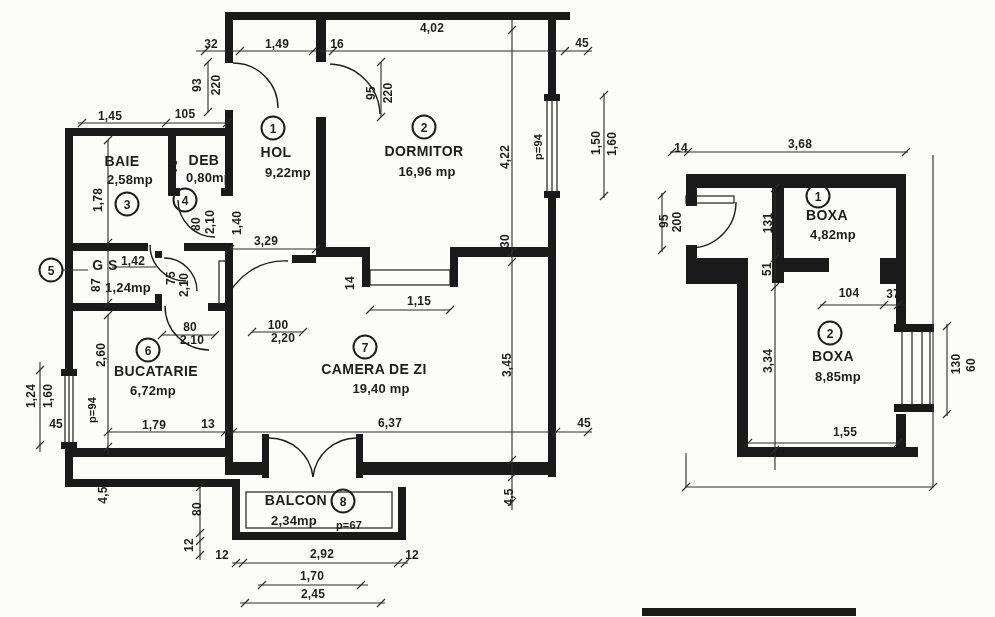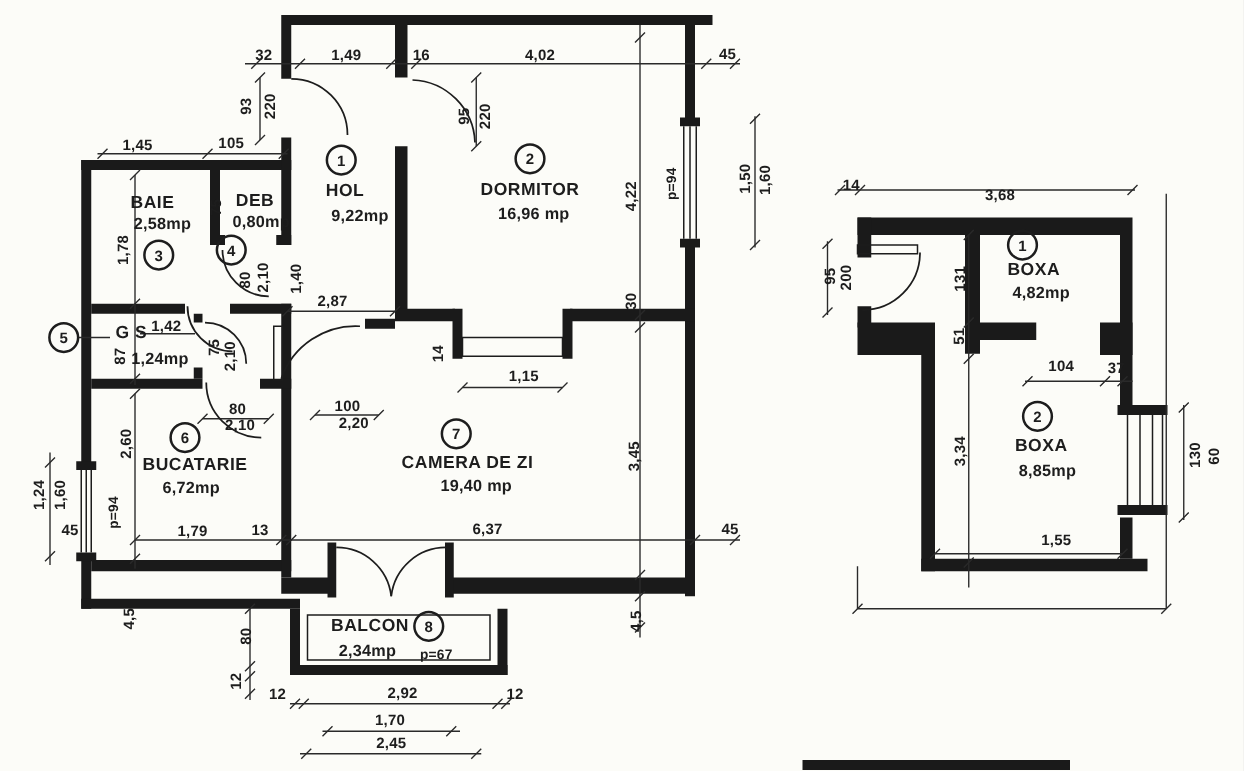--- a/index.html
+++ b/index.html
@@ -158,35 +158,35 @@
   <span class="lbl nm" style="left:374px;top:369px">CAMERA DE ZI</span>
   <span class="lbl ar" style="left:381px;top:388px">19,40 mp</span>
 
   <span class="lbl nm" style="left:296px;top:500px">BALCON</span>
   <span class="circ" style="left:343px;top:501px">8</span>
   <span class="lbl ar" style="left:294px;top:520px">2,34mp</span>
 
   <span class="lbl" style="left:211px;top:44px">32</span>
   <span class="lbl" style="left:277px;top:44px">1,49</span>
   <span class="lbl" style="left:337px;top:44px">16</span>
-  <span class="lbl" style="left:432px;top:44px">4,02</span>
+  <span class="lbl" style="left:432px;top:28px">4,02</span>
   <span class="lbl" style="left:582px;top:43px">45</span>
   <span class="lbl" style="left:110px;top:116px">1,45</span>
   <span class="lbl" style="left:185px;top:114px">105</span>
   <span class="lbl rot" style="left:197px;top:85px">93</span>
   <span class="lbl rot" style="left:216px;top:85px">220</span>
   <span class="lbl rot" style="left:371px;top:93px">95</span>
   <span class="lbl rot" style="left:388px;top:93px">220</span>
   <span class="lbl rot" style="left:98px;top:200px">1,78</span>
   <span class="lbl rot" style="left:96px;top:285px">87</span>
   <span class="lbl rot" style="left:173px;top:166px">75</span>
   <span class="lbl rot" style="left:196px;top:224px">80</span>
   <span class="lbl rot" style="left:210px;top:222px">2,10</span>
   <span class="lbl rot" style="left:237px;top:223px">1,40</span>
-  <span class="lbl" style="left:266px;top:241px">2,87</span>
+  <span class="lbl" style="left:266px;top:241px">3,29</span>
   <span class="lbl rot" style="left:171px;top:278px">75</span>
   <span class="lbl rot" style="left:184px;top:285px">2,10</span>
   <span class="lbl" style="left:133px;top:261px">1,42</span>
   <span class="lbl" style="left:190px;top:327px">80</span>
   <span class="lbl" style="left:192px;top:340px">2,10</span>
   <span class="lbl" style="left:278px;top:325px">100</span>
   <span class="lbl" style="left:283px;top:338px">2,20</span>
   <span class="lbl rot" style="left:350px;top:283px">14</span>
   <span class="lbl" style="left:419px;top:301px">1,15</span>
   <span class="lbl rot" style="left:101px;top:355px">2,60</span>
@@ -216,21 +216,21 @@
   <span class="lbl sm" style="left:349px;top:525px">p=67</span>
 
   <span class="circ" style="left:818px;top:196px">1</span>
   <span class="lbl nm" style="left:827px;top:215px">BOXA</span>
   <span class="lbl ar" style="left:833px;top:234px">4,82mp</span>
   <span class="circ" style="left:830px;top:333px">2</span>
   <span class="lbl nm" style="left:833px;top:356px">BOXA</span>
   <span class="lbl ar" style="left:838px;top:376px">8,85mp</span>
 
   <span class="lbl" style="left:681px;top:148px">14</span>
-  <span class="lbl" style="left:800px;top:156px">3,68</span>
+  <span class="lbl" style="left:800px;top:144px">3,68</span>
   <span class="lbl rot" style="left:664px;top:221px">95</span>
   <span class="lbl rot" style="left:677px;top:222px">200</span>
   <span class="lbl rot" style="left:768px;top:223px">131</span>
   <span class="lbl rot" style="left:767px;top:269px">51</span>
   <span class="lbl" style="left:849px;top:293px">104</span>
   <span class="lbl" style="left:893px;top:294px">37</span>
   <span class="lbl rot" style="left:768px;top:361px">3,34</span>
   <span class="lbl rot" style="left:956px;top:364px">130</span>
   <span class="lbl rot" style="left:971px;top:365px">60</span>
   <span class="lbl" style="left:845px;top:432px">1,55</span>

